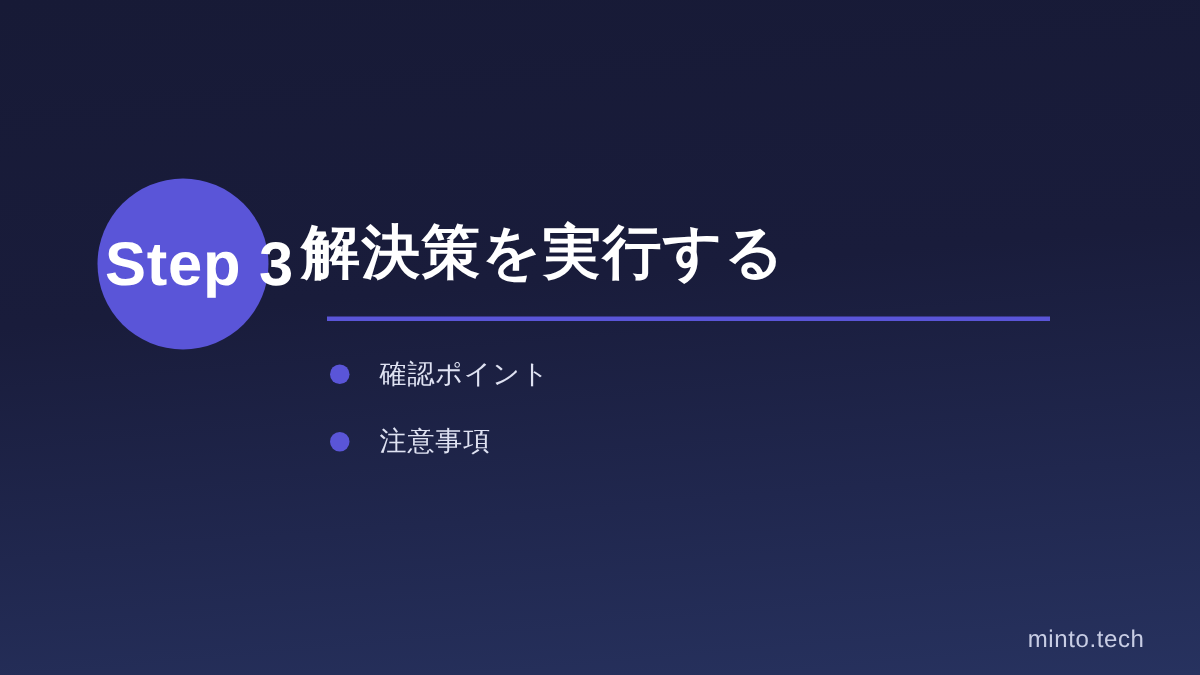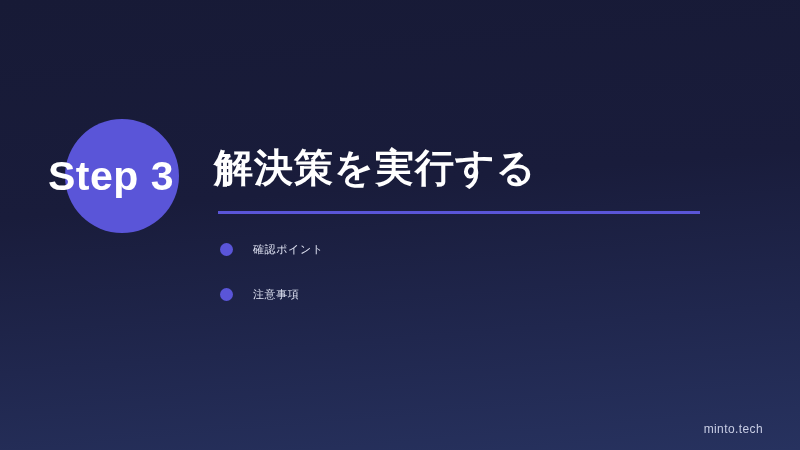--- a/index.html
+++ b/index.html
@@ -37,26 +37,27 @@
     left: 48px;
     top: 148px;
     width: 170px;
     height: 56px;
     line-height: 56px;
     color: #ffffff;
     font-size: 41px;
     font-weight: bold;
     letter-spacing: 0.5px;
     white-space: nowrap;
+    text-align: center;
   }
 
   
   .title {
     position: absolute;
-    left: 214px;
+    left: 201px;
     top: 141px;
     color: #ffffff;
     font-size: 39px;
     font-weight: bold;
     letter-spacing: 1px;
     white-space: nowrap;
   }
 
   .divider {
     position: absolute;
@@ -88,32 +89,32 @@
     width: 13px;
     height: 13px;
     border-radius: 50%;
     background: #5a55d8;
     flex: 0 0 auto;
   }
 
   .bullet-text {
     margin-left: 20px;
     color: #dfe2f2;
-    font-size: 11px;
+    font-size: 18px;
     letter-spacing: 0.6px;
     white-space: nowrap;
   }
 
   
   .footer {
     position: absolute;
     right: 37px;
     bottom: 14px;
     color: #c8cde4;
-    font-size: 12px;
+    font-size: 16px;
     letter-spacing: 0.4px;
     white-space: nowrap;
   }
 </style>
 </head>
 <body>
 
 <div class="slide">
 
   <div class="step-circle"></div>

